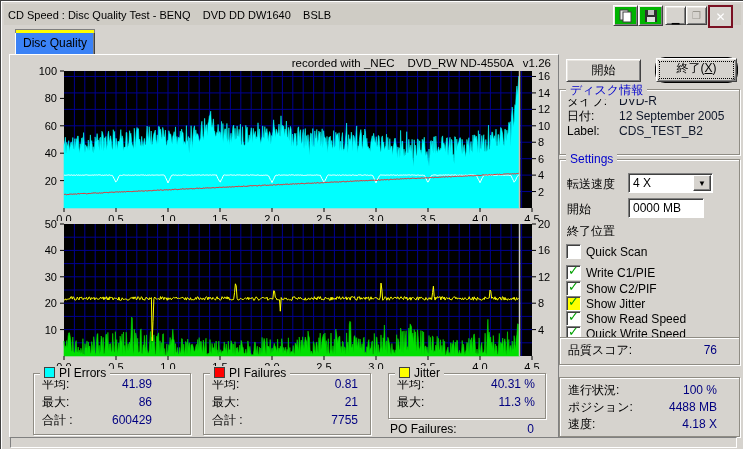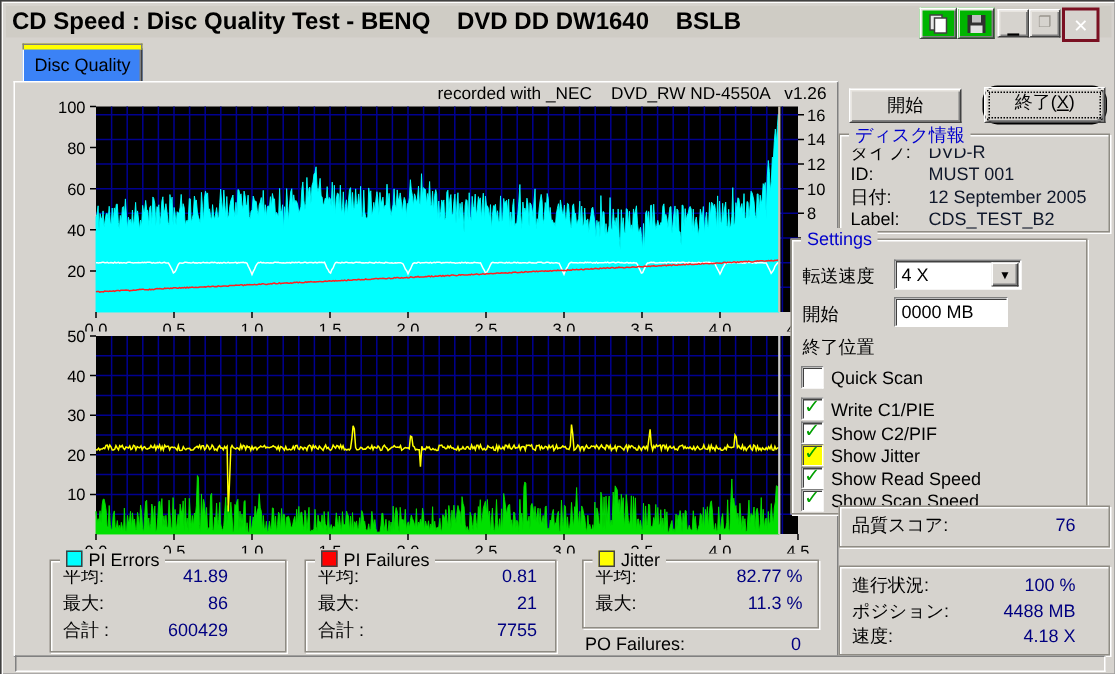--- a/index.html
+++ b/index.html
@@ -1,21 +1,21 @@
 <!DOCTYPE html>
 <html><head>
 <meta charset="utf-8">
 <style>
   html,body{margin:0;padding:0;background:#7f7f7f;}
   #window{position:relative;width:743px;height:449px;background:#d6d3ce;
     font-family:"Liberation Sans","DejaVu Sans",sans-serif;font-size:12px;color:#000;
     border:1px solid #404040;box-shadow:inset 1px 1px 0 #fff, inset -1px -1px 0 #808080;overflow:hidden;}
   .titlebar{position:absolute;left:3px;top:3px;right:3px;height:21px;background:#cfccc5;
     display:flex;align-items:center;}
-  .title-text{font-weight:bold;font-size:16px;padding-left:4px;white-space:pre;}
+  .title-text{font-weight:normal;font-size:11px;padding-left:4px;white-space:pre;}
   .tb-btn{position:absolute;top:4px;height:19px;border:1px solid;border-color:#fff #404040 #404040 #fff;
     box-shadow:inset 1px 1px 0 #e8e5e0, inset -1px -1px 0 #808080;background:#d6d3ce;
     display:flex;align-items:center;justify-content:center;cursor:default;}
   .tb-green{background:#00b400;}
   .glyph{font-size:10px;line-height:10px;}
   .close-btn{border:2px solid #7a1022 !important;box-shadow:none !important;color:#fff;font-weight:bold;}
   
   .tab{position:absolute;left:14px;top:31px;width:78px;height:22px;background:#3b82f6;
     border-left:1px solid #fff;border-right:1px solid #404040;
     box-shadow:inset -1px 0 0 #808080;text-align:center;line-height:22px;font-size:12px;}
@@ -339,21 +339,21 @@
         <span class="val" style="margin-right:4px;">7755</span>
       </div>
   </div>
 
   <div class="groupbox" style="left:387px;top:372px;width:156px;height:44px;">
     <div class="gb-title">
       <span class="legend-swatch" id="sw-jit" style="background: rgb(255, 255, 0);"></span><span>Jitter</span>
     </div>
     <div class="stat-row">
         <span class="lbl">平均:</span>
-        <span class="val" style="margin-right:2px;">82.77 %</span>
+        <span class="val" style="margin-right:2px;">40.31 %</span>
       </div>
     <div class="stat-row">
         <span class="lbl">最大:</span>
         <span class="val" style="margin-right:2px;">11.3 %</span>
       </div>
   </div>
 
   <div class="row" style="left:389px;top:421px;width:144px;justify-content:space-between;">
     <span>PO Failures:</span>
     <span class="navy">0</span>
@@ -367,37 +367,33 @@
     <div class="focus-dotted"></div>
     <span class="btn-label"><span>終了(</span><u>X</u><span>)</span></span>
   </div>
 
   <div class="groupbox" style="left:558px;top:88px;width:179px;height:64px;">
     <div class="gb-title blue">ディスク情報</div>
     <div style="padding-top:4px;">
       <div class="info-row">
           <span class="lbl">タイプ:</span>
           <span class="val">DVD-R</span>
-        </div>
-      <div class="info-row">
-          <span class="lbl">ID:</span>
-          <span class="val">MUST 001</span>
         </div>
       <div class="info-row">
           <span class="lbl">日付:</span>
           <span class="val">12 September 2005</span>
         </div>
       <div class="info-row">
           <span class="lbl">Label:</span>
           <span class="val">CDS_TEST_B2</span>
         </div>
     </div>
   </div>
 
-  <div class="groupbox" style="left:526px;top:158px;width:179px;height:182px;padding-left:17px;">
+  <div class="groupbox" style="left:558px;top:158px;width:179px;height:182px;">
     <div class="gb-title blue">Settings</div>
     <div class="row" style="left:7px;top:16px;">転送速度</div>
     <div class="field" style="left:68px;top:13px;width:79px;height:16px;">
       <span>4 X</span>
       <span class="combo-arrow">▼</span>
     </div>
     <div class="row" style="left:7px;top:41px;">開始</div>
     <div class="field" style="left:68px;top:38px;width:70px;height:16px;">
       <span>0000 MB</span>
     </div>
@@ -417,21 +413,21 @@
     <div class="cb-row" style="left:6px;top:136px;">
       <span class="cbbox checked" style="background: rgb(255, 255, 0);"></span>
         <span>Show Jitter</span>
       </div>
     <div class="cb-row" style="left:6px;top:151px;">
       <span class="cbbox checked"></span>
         <span>Show Read Speed</span>
       </div>
     <div class="cb-row" style="left:6px;top:166px;">
       <span class="cbbox checked"></span>
-        <span>Show Scan Speed</span>
+        <span>Quick Write Speed</span>
       </div>
   </div>
 
   <div class="groupbox" style="left:558px;top:336px;width:179px;height:26px;">
     <div class="kv-row" style="padding-top:4px;">
       <span>品質スコア:</span>
       <span class="val">76</span>
     </div>
   </div>
 

